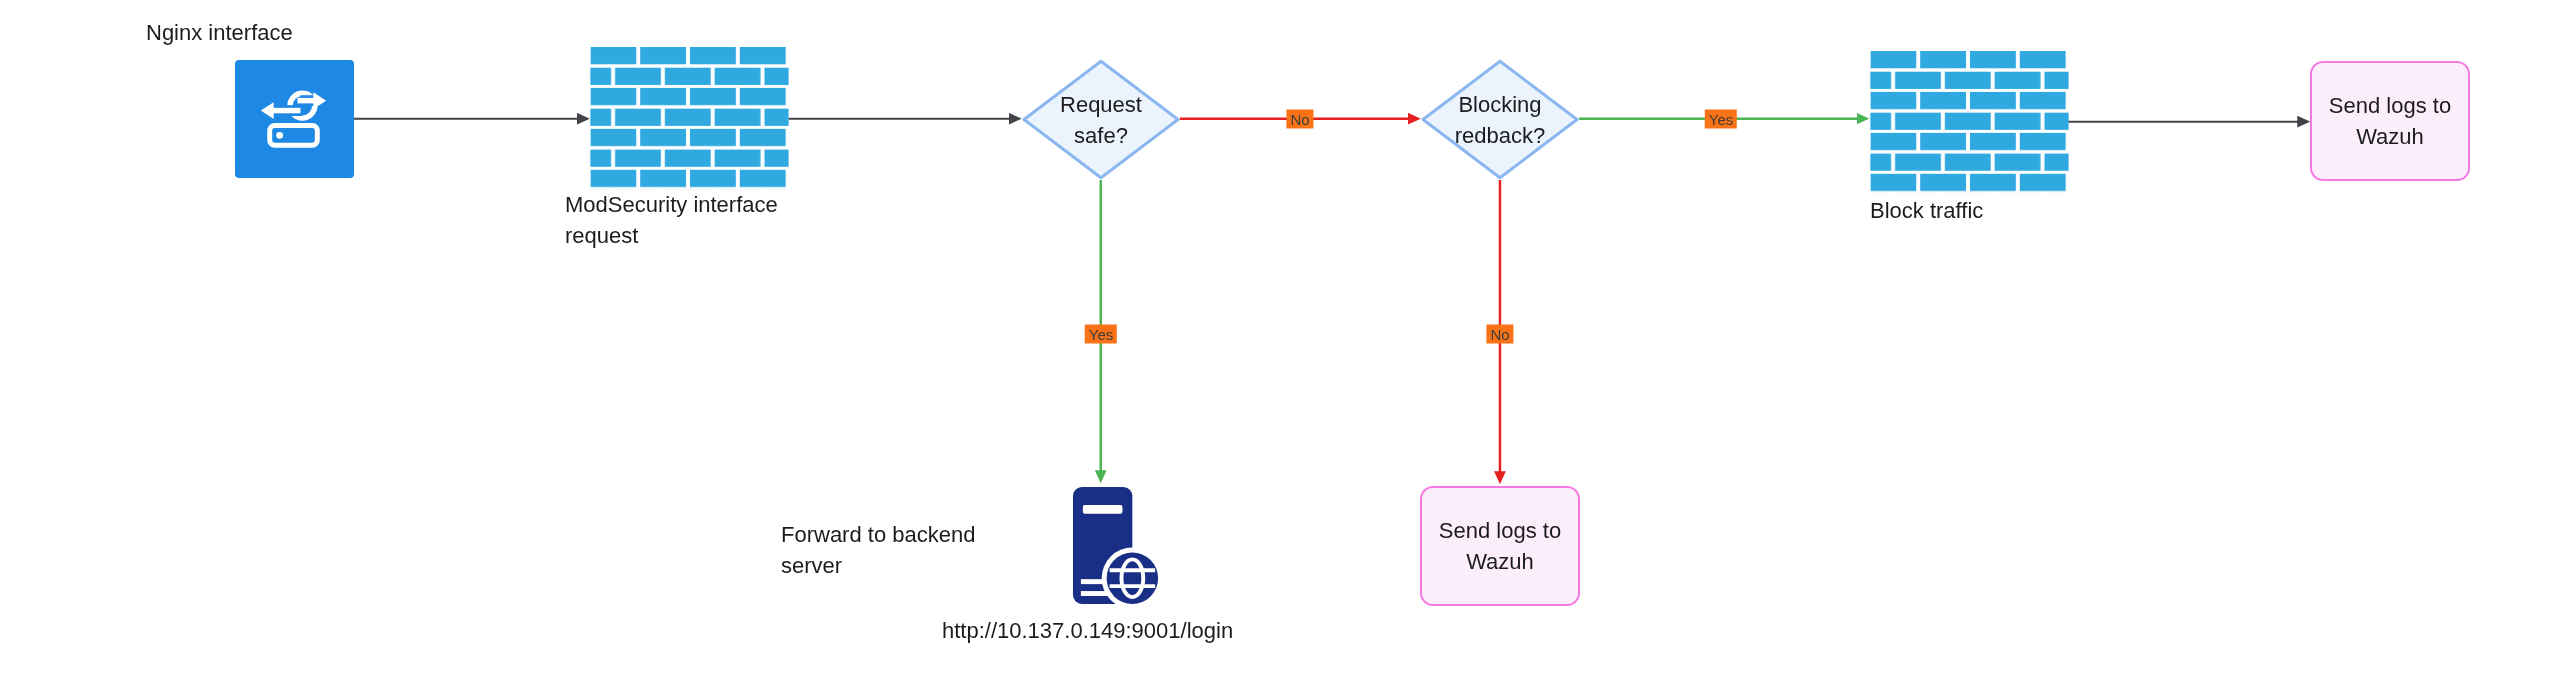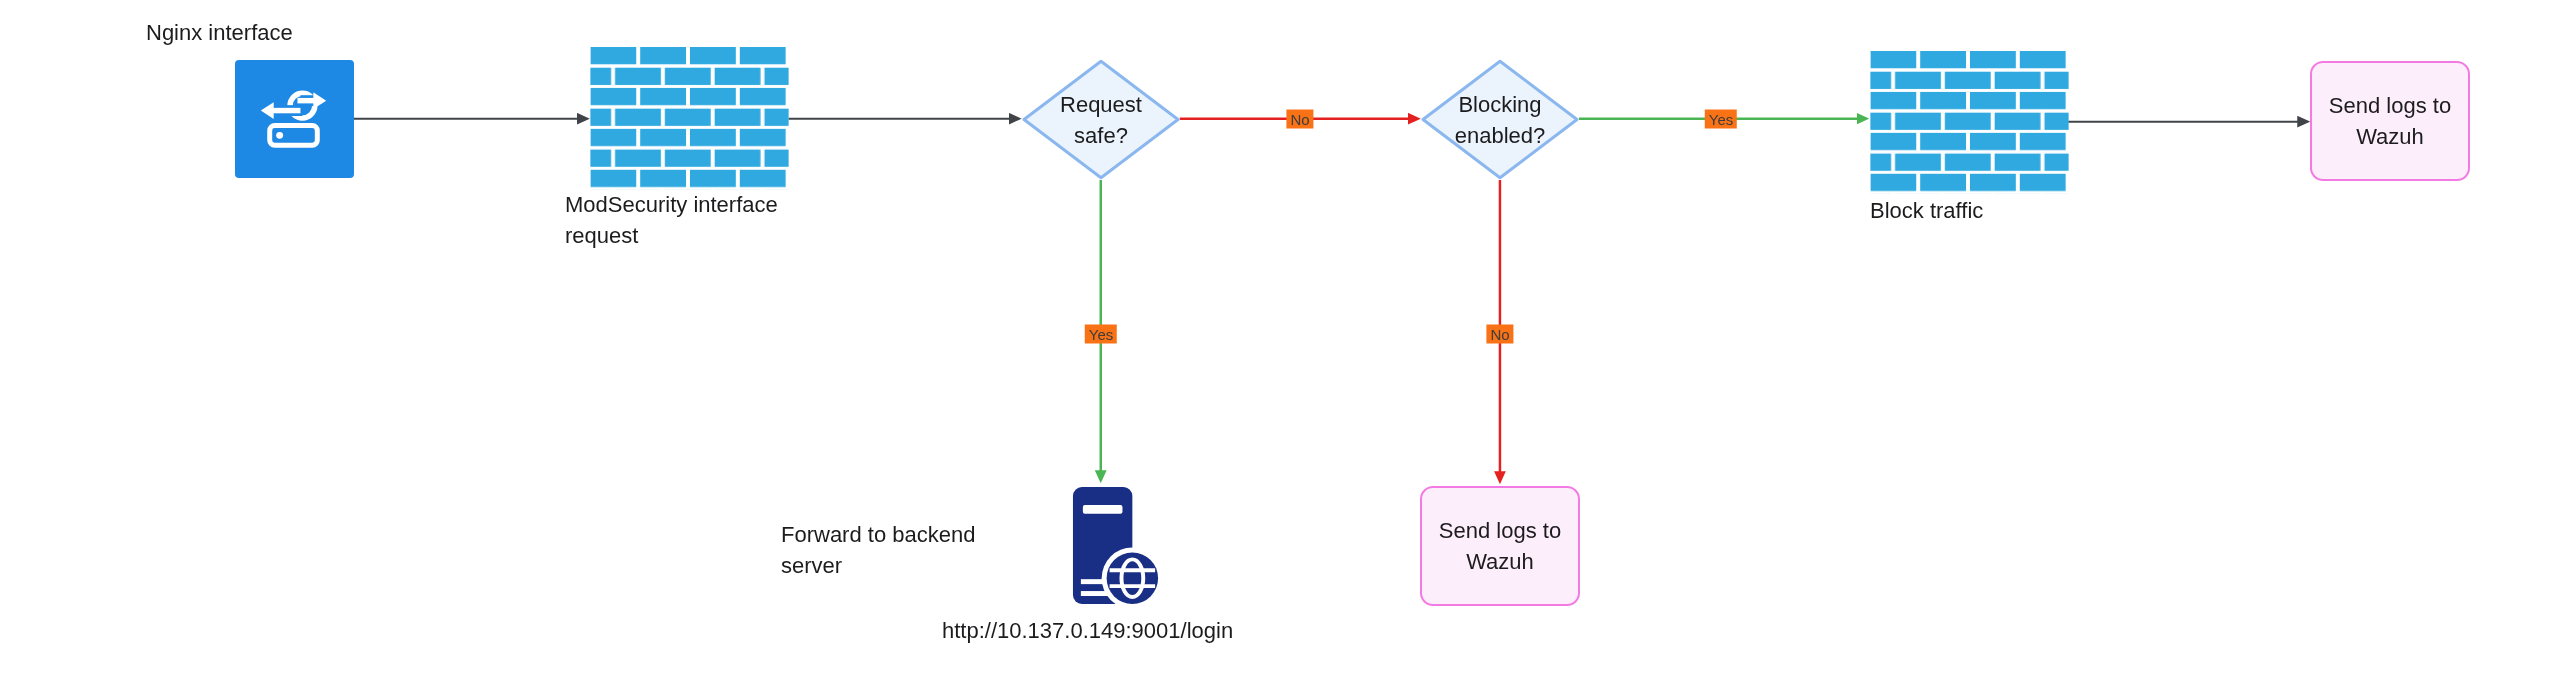--- a/index.html
+++ b/index.html
@@ -125,21 +125,21 @@
   <div class="diamond-text" style="left:1022px; top:89px;">
     <div>Request</div>
     <div>safe?</div>
   </div>
 
   <svg class="abs" style="left:1421px; top:59px;" width="158" height="121" viewBox="0 0 160 122">
     <path d="M80 2 L158 61 L80 120 L2 61 Z" fill="#ebf3fc" stroke="#8ab7ef" stroke-width="3" stroke-linejoin="round"></path>
   </svg>
   <div class="diamond-text" style="left:1421px; top:89px;">
     <div>Blocking</div>
-    <div>enabled?</div>
+    <div>redback?</div>
   </div>
 
   <svg class="abs" style="left:1870px; top:51px;" width="199" height="143" viewBox="0 0 201 145">
     <rect width="201" height="145" fill="url(#bricks)"></rect>
   </svg>
   <div class="node-label" style="left:1870px; top:195px; width:199px;">Block traffic</div>
 
   <div class="pink-box" style="left:2310px; top:61px;">
     <div>Send logs to</div>
     <div>Wazuh</div>

